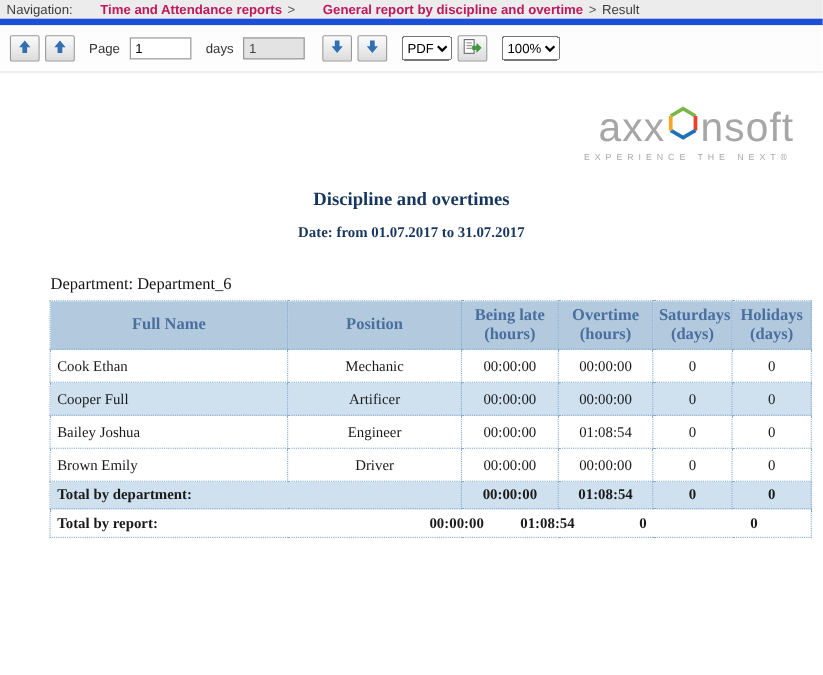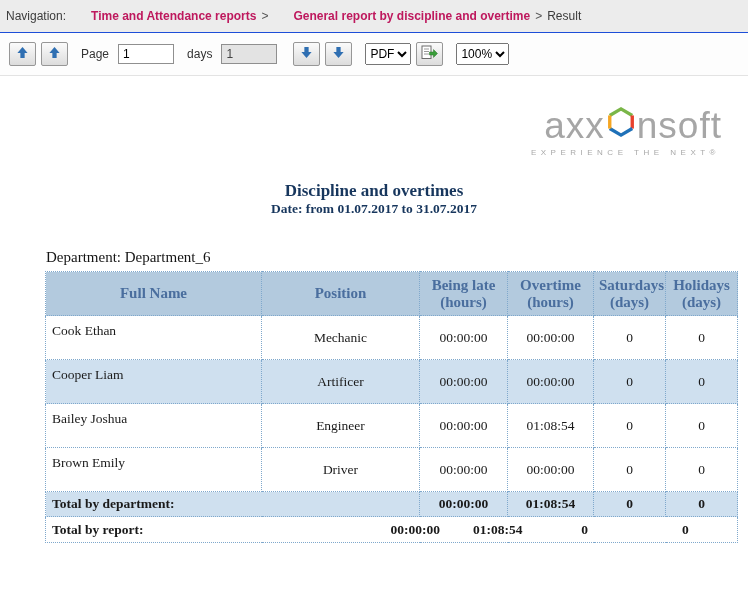--- a/index.html
+++ b/index.html
@@ -1,20 +1,20 @@
 <!DOCTYPE html>
 <html><head>
 <meta charset="utf-8">
 <style>
   * { box-sizing: border-box; margin: 0; padding: 0; }
   html, body { width: 748px; height: 614px; background: #ffffff; overflow: hidden;
     font-family: "Liberation Sans", sans-serif; }
 
   
-  .navbar { height: 33px; background: #ececec; border-bottom: 1px solid #1d4ed8;
+  .navbar { height: 23px; background: #ececec; border-bottom: 6px solid #1d4ed8;
     display: flex; align-items: center; padding: 0 6px; gap: 5px; font-size: 12px; color: #3c3c3c; }
   .nav-link { color: #be185d; font-weight: bold; text-decoration: none; cursor: pointer; white-space: nowrap; margin-left: 20px; }
   .nav-sep { color: #555; }
   .nav-current { color: #3c3c3c; }
 
   
   .toolbar { height: 43px; display: flex; align-items: center; padding: 0 9px; gap: 5px;
     background: #fdfdfd; border-bottom: 1px solid #e3e3e3; font-size: 12px; color: #333; }
   .tb-btn { width: 27px; height: 24px; border: 1px solid #979797; border-radius: 2px;
     background: linear-gradient(#fbfbfb, #dcdcdc); display: flex; align-items: center;
@@ -31,31 +31,31 @@
   .logo-text { display: flex; align-items: center; font-size: 37px; color: #a6a6a6;
     letter-spacing: 1px; line-height: 1; margin-left: 36px; }
   .logo-hex { margin: 0 1px; }
   .logo-tagline { font-size: 8px; color: #a9a9a9; letter-spacing: 4.5px; margin-top: 4px;
     margin-right: 2px; }
 
   
   .report-title { text-align: center; font-family: "Liberation Serif", serif; font-weight: bold;
     font-size: 17px; color: #17365d; margin-top: 24px; }
   .report-date { text-align: center; font-family: "Liberation Serif", serif; font-weight: bold;
-    font-size: 13.5px; color: #17365d; }
+    font-size: 13.5px; color: #17365d; margin-top: 12px; }
   .department { margin: 32px 0 5px 46px; font-family: "Liberation Serif", serif;
     font-size: 15px; color: #141414; }
 
   
   table.report-table { margin-left: 45px; width: 692px; border-collapse: collapse;
     table-layout: fixed; font-family: "Liberation Serif", serif; }
   .report-table th, .report-table td { border: 1px dotted #7fa8cc; }
   .report-table thead th { background: #b3cade; color: #4a6e9e; font-size: 15px;
     font-weight: bold; height: 44px; vertical-align: middle; padding: 2px 5px; text-align: center; }
-  .report-table tbody td { font-size: 13.5px; color: #1a1a1a; height: 44px;
+  .report-table tbody td { font-size: 13.5px; color: #1a1a1a; height: 30px;
     text-align: center; vertical-align: middle; padding: 2px 4px; }
   .report-table td.name-cell { text-align: left; vertical-align: top; padding: 7px 4px 0 6px; }
   tr.alt { background: #cfe0ef; }
   tr.total-dept { background: #cfe0ef; }
   tr.total-dept td { height: 25px; font-weight: bold; font-size: 13.5px; }
   tr.total-dept td.label-cell { text-align: left; padding-left: 6px; }
   tr.total-report td { height: 26px; padding: 0; }
   .tr-flex { display: flex; align-items: center; font-weight: bold; font-size: 13.5px; color: #1a1a1a; }
   .tr-flex .lbl { width: 345px; text-align: left; padding-left: 6px; }
   .tr-flex .v1 { width: 96px; text-align: center; }
@@ -170,21 +170,21 @@
   <tbody>
     <tr>
       <td class="name-cell">Cook Ethan</td>
       <td>Mechanic</td>
       <td>00:00:00</td>
       <td>00:00:00</td>
       <td>0</td>
       <td>0</td>
     </tr>
     <tr class="alt">
-      <td class="name-cell">Cooper Liam</td>
+      <td class="name-cell">Cooper Full</td>
       <td>Artificer</td>
       <td>00:00:00</td>
       <td>00:00:00</td>
       <td>0</td>
       <td>0</td>
     </tr>
     <tr>
       <td class="name-cell">Bailey Joshua</td>
       <td>Engineer</td>
       <td>00:00:00</td>

